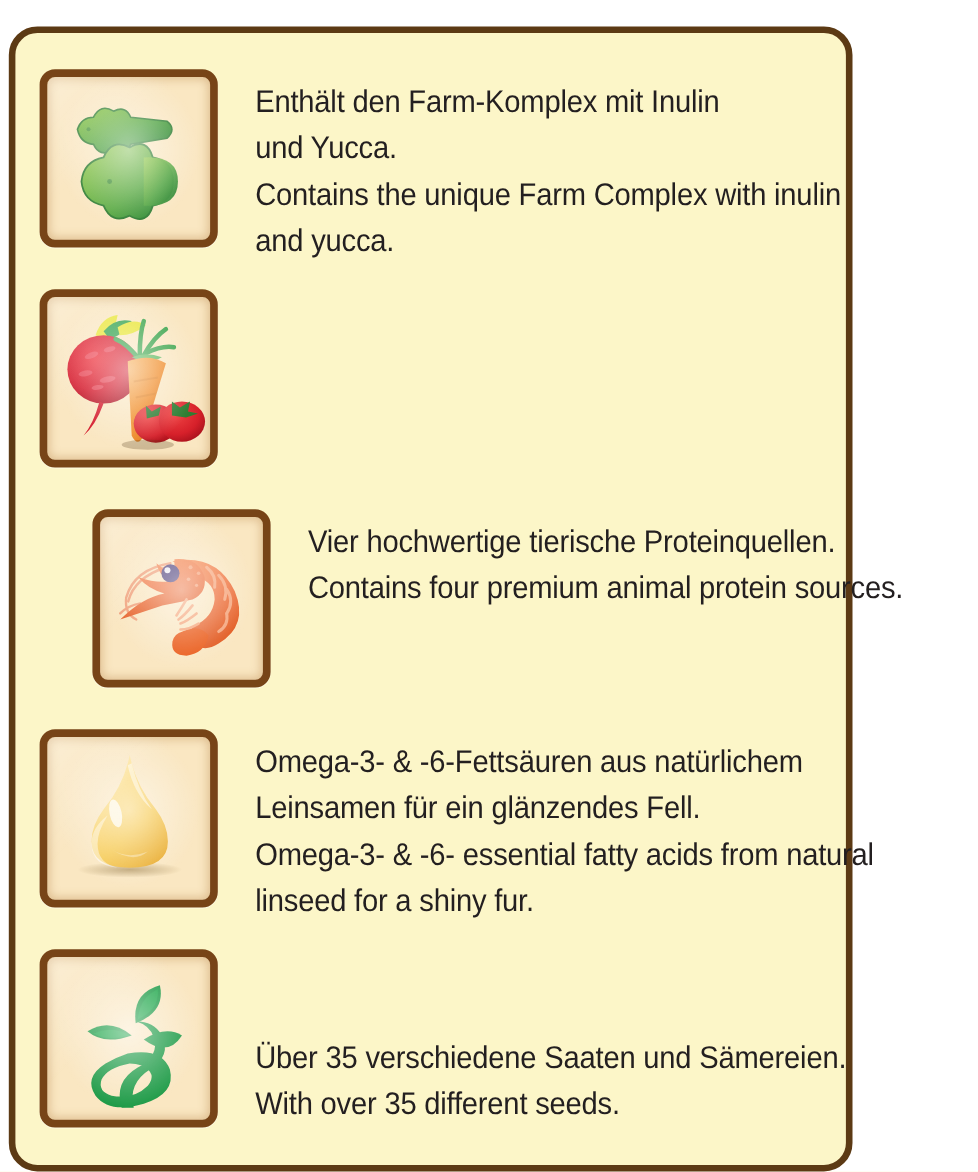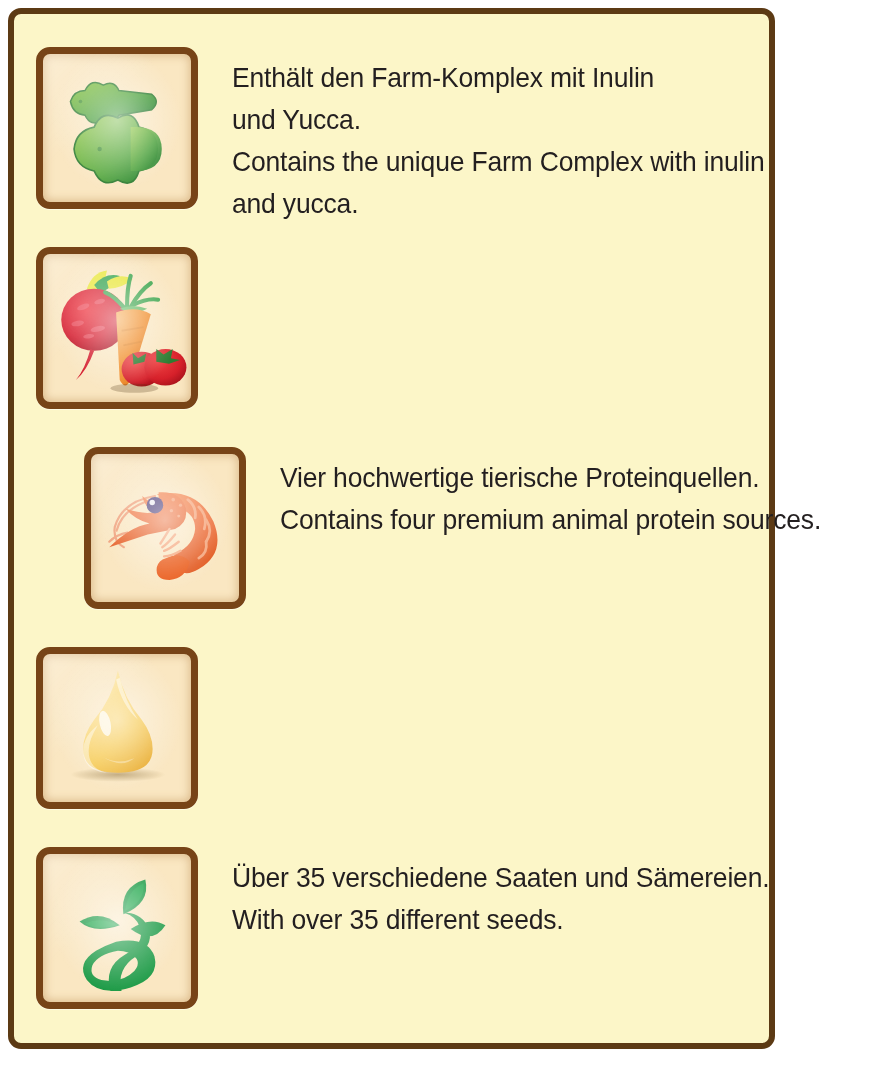--- a/index.html
+++ b/index.html
@@ -10,27 +10,27 @@
   body {
     width: 889px;
     height: 1065px;
     font-family: "Liberation Sans", sans-serif;
     overflow: hidden;
   }
 
   .panel {
     position: absolute;
     left: 8px;
-    top: 8px;
+    top: 24px;
     width: 767px;
     height: 1041px;
     box-sizing: border-box;
     background: #FCF6C8;
     border: 6px solid #5C3A14;
-    border-radius: 13px;
+    border-radius: 26px;
   }
 
   .rows {
     position: absolute;
     left: 0;
     top: 0;
     width: 100%;
   }
 
   .row {
@@ -85,21 +85,21 @@
     letter-spacing: -0.2px;
     transform: scaleX(0.93);
     transform-origin: left center;
   }
 
   
   .r0 { top: 33px; }
   .r1 { top: 233px; }
   .r2 { top: 433px; margin-left: 48px; }
   .r3 { top: 633px; }
-  .r4 { top: 833px; }
+  .r4 { top: 833px; align-items: flex-end; }
 </style>
 </head>
 <body>
 
 <div class="panel">
   <div class="rows">
 
     <div class="row r0">
       <div class="icon-box">
         <svg viewBox="0 0 162 162" xmlns="http://www.w3.org/2000/svg">
@@ -265,20 +265,26 @@
           </defs>
           <ellipse cx="82" cy="132" rx="52" ry="8" fill="url(#dropsh)"></ellipse>
           <path d="M82 18 q6 30 26 54 q12 16 12 32 q0 26 -38 26 q-38 0 -38 -26 q0 -16 12 -32 q20 -24 26 -54z" fill="url(#dropg)"></path>
           <path d="M60 78 q-10 16 -10 28 q0 20 20 24 q-26 -2 -26 -24 q0 -16 16 -28z" fill="#FFFFFF" opacity="0.45"></path>
           <path d="M84 26 q6 26 20 46 q-18 -16 -24 -44z" fill="#FFFFFF" opacity="0.5"></path>
           <ellipse cx="68" cy="76" rx="6" ry="14" fill="#FFFFFF" opacity="0.75" transform="rotate(-12 68 76)"></ellipse>
           <path d="M64 112 q16 10 36 2 q-14 12 -36 -2z" fill="#FFFFFF" opacity="0.35"></path>
         </svg>
         <div class="inner-shade"></div>
       </div>
+      <div class="text-col">
+        <div class="line">Omega-3- &amp; -6-Fettsäuren aus natürlichem</div>
+        <div class="line">Leinsamen für ein glänzendes Fell.</div>
+        <div class="line">Omega-3- &amp; -6- essential fatty acids from natural</div>
+        <div class="line">linseed for a shiny fur.</div>
+      </div>
     </div>
 
     <div class="row r4">
       <div class="icon-box">
         <svg viewBox="0 0 162 162" xmlns="http://www.w3.org/2000/svg">
           <g fill="#1E9B47">
 
             <path d="M80 96 q34 -6 42 16 q6 24 -26 34 q-34 10 -48 -8 q-12 -18 10 -32 q10 -6 22 -10z
                      M82 106 q-22 4 -28 16 q-4 12 10 16 q22 4 36 -10 q10 -12 -6 -20 q-6 -2 -12 -2z"></path>
 

